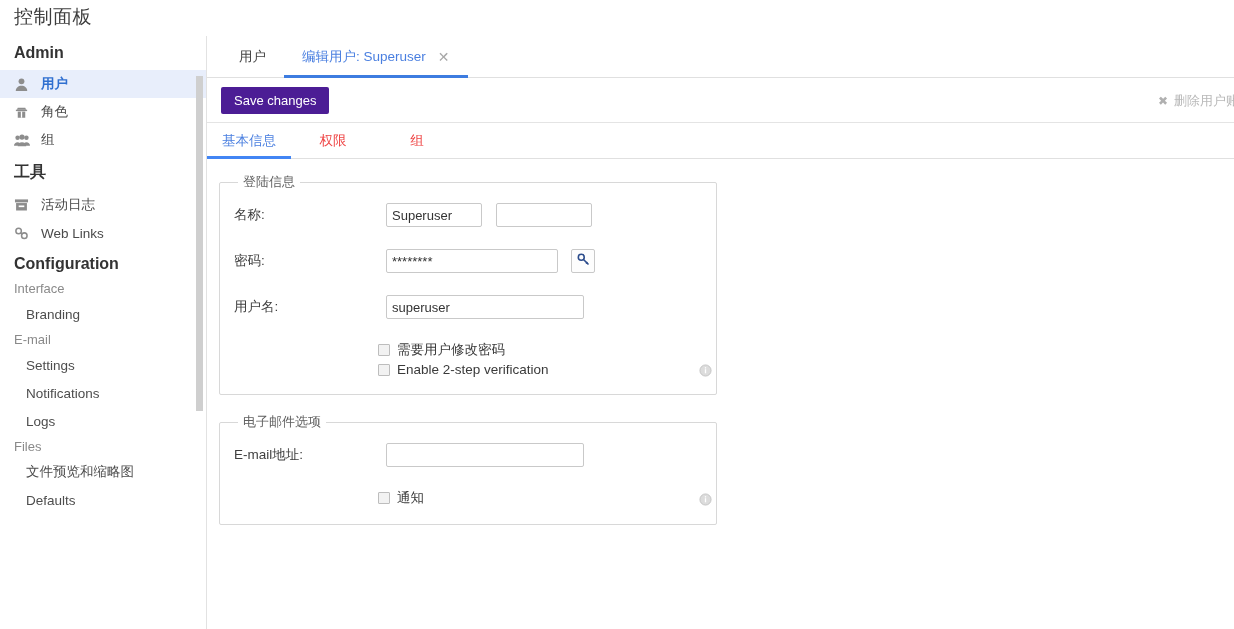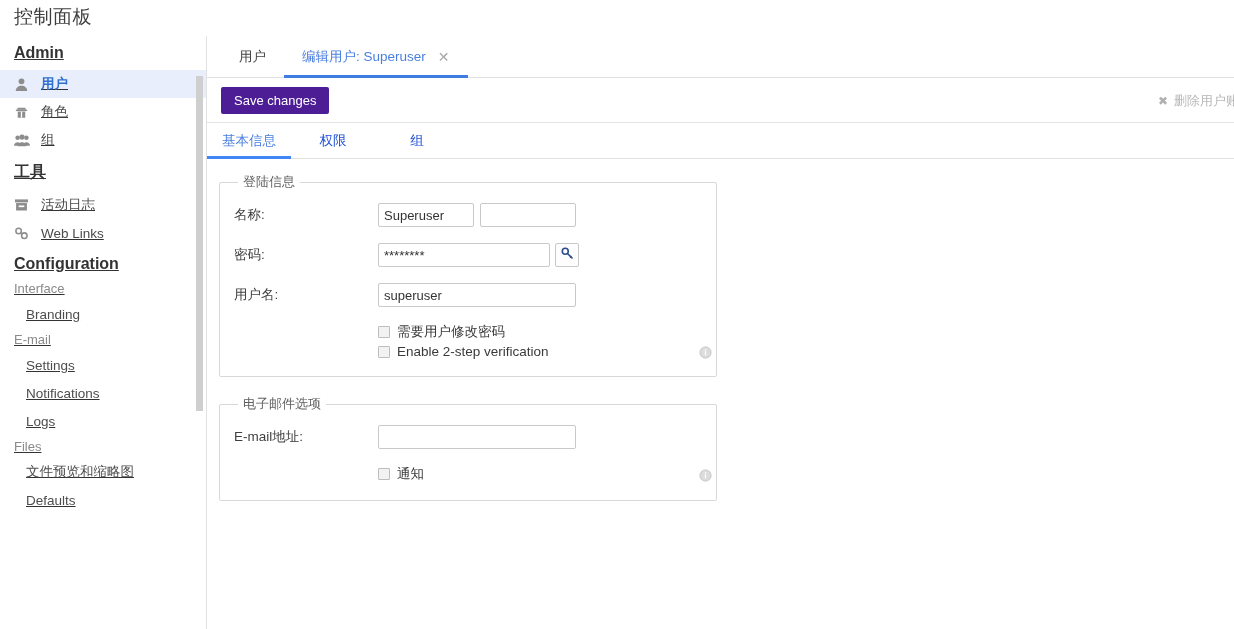--- a/index.html
+++ b/index.html
@@ -24,21 +24,21 @@
   }
 
   
   .sidebar {
     position: absolute;
     left: 0; top: 36px;
     width: 207px; height: 593px;
     background: #ffffff;
     overflow: hidden;
   }
-  .sidebar-inner { position: relative; width: 222px; text-decoration: underline; }
+  .sidebar-inner { position: relative; width: 222px; }
 
   .sb-heading {
     font-size: 16px;
     font-weight: bold;
     color: #333333;
     padding: 0 0 0 14px;
   }
   .sb-subheading {
     font-size: 13px;
     color: #8a8a8a;
@@ -184,21 +184,21 @@
     padding-left: 0px;
   }
   .subtab {
     position: relative;
     display: flex;
     align-items: center;
     justify-content: center;
     min-width: 84px;
     padding: 0 14px;
     font-size: 13.5px;
-    color: #1d4ed8;
+    color: #ef4444;
     cursor: pointer;
   }
   .subtab.active { color: #4a7fe0; }
   .subtab.active::after {
     content: "";
     position: absolute;
     left: 0; right: 0; bottom: -1px;
     height: 3px;
     background: #4285f4;
   }
@@ -215,21 +215,22 @@
   }
   fieldset.group legend {
     font-size: 13px;
     color: #606060;
     padding: 0 5px;
     margin-left: 4px;
   }
   .frow {
     display: flex;
     align-items: center;
-    margin-bottom: 16px;
+    margin-bottom: 22px;
+    gap: 8px;
   }
   .flabel {
     width: 144px;
     font-size: 13.5px;
     color: #3f3f3f;
     flex: 0 0 144px;
   }
   input.tin {
     font-family: inherit;
     font-size: 13px;

